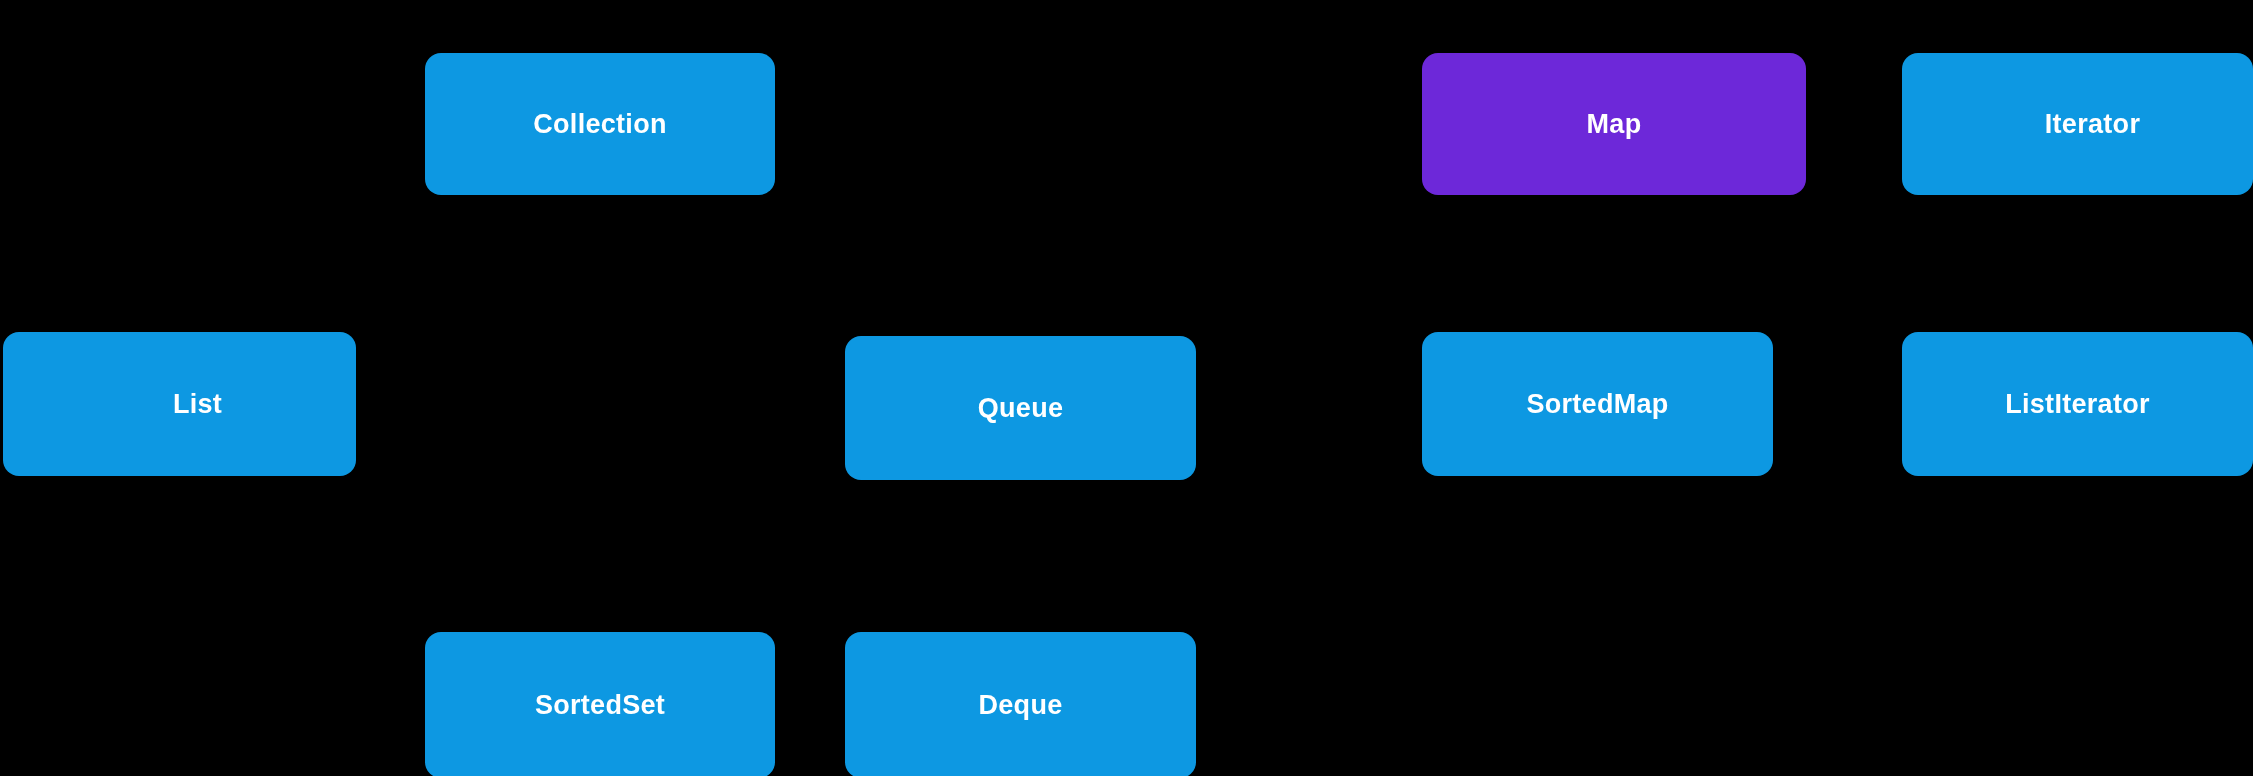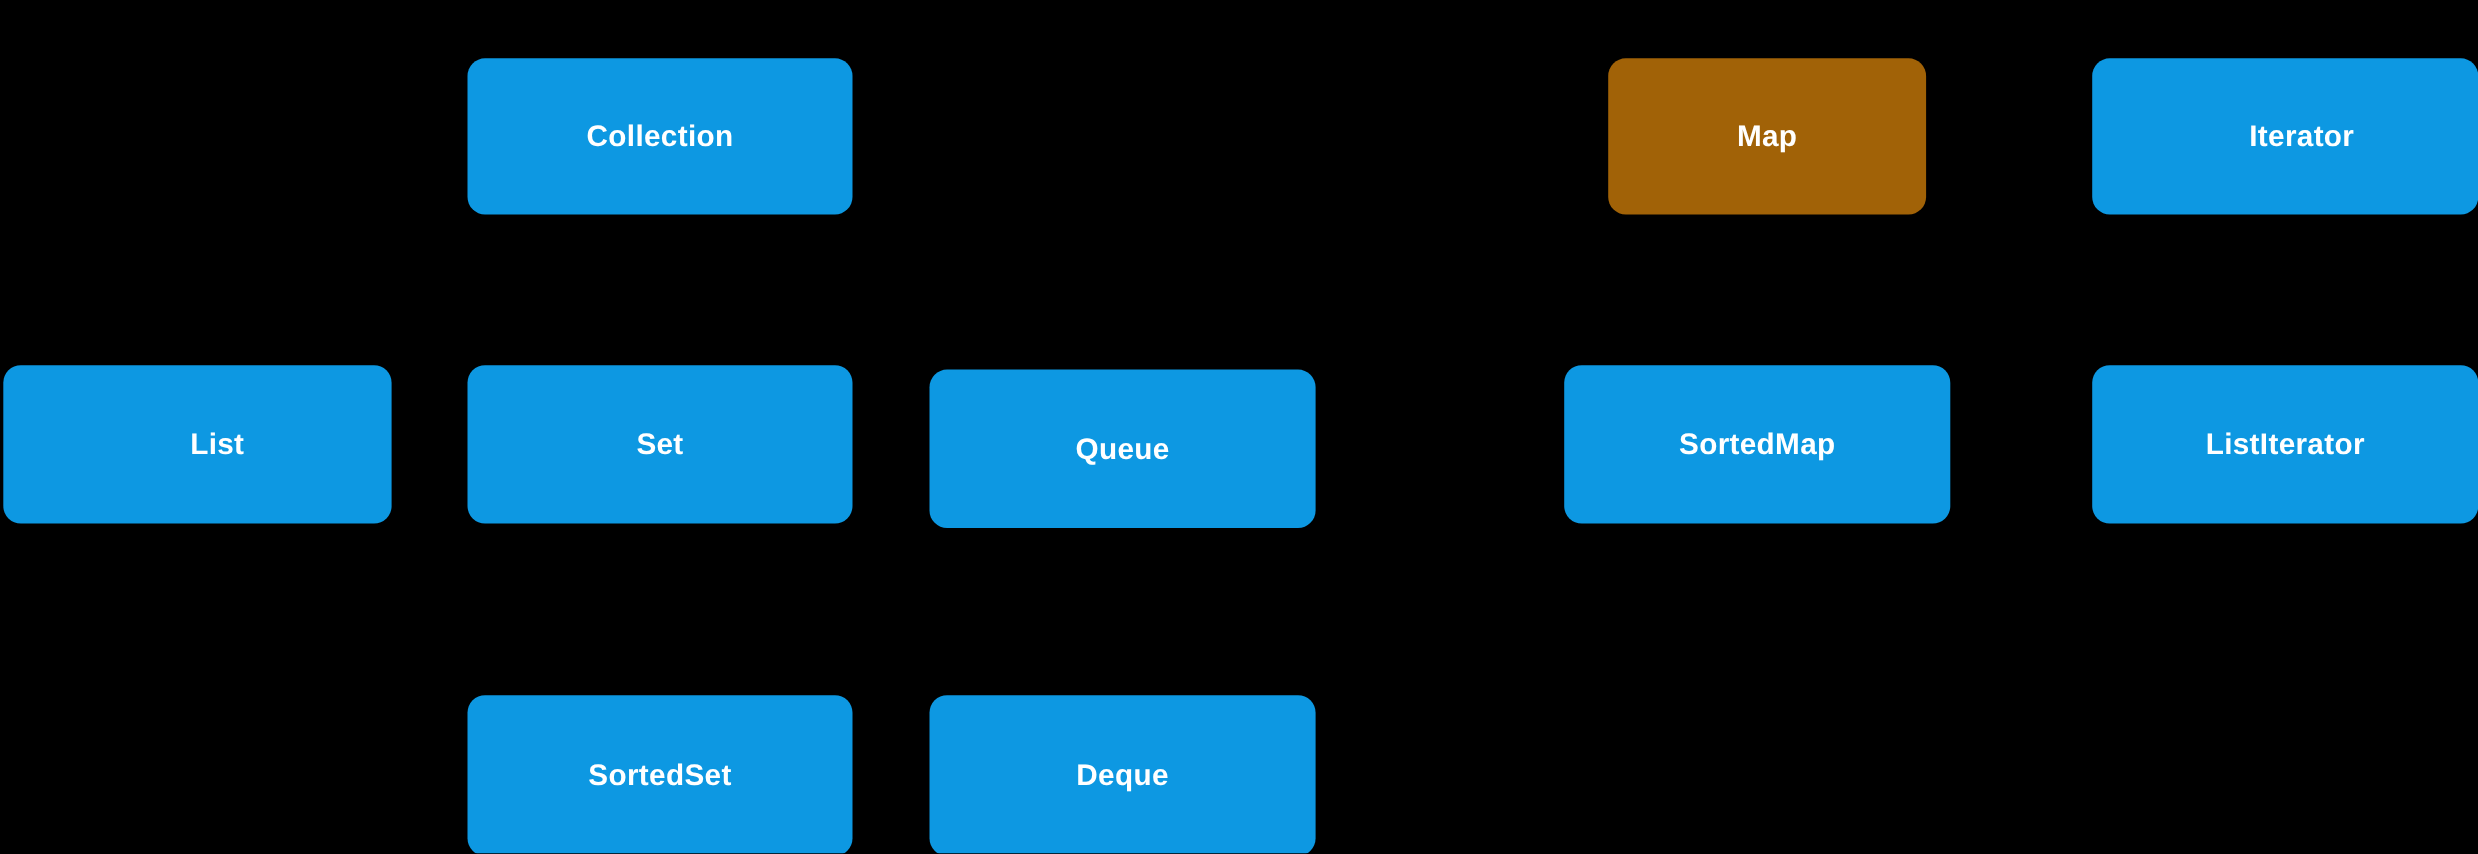--- a/index.html
+++ b/index.html
@@ -35,31 +35,28 @@
     user-select: none;
   }
 </style>
 </head>
 <body>
 
 <div class="canvas" id="canvas" style="background: rgb(0, 0, 0);">
     <div class="node" style="left: 425px; top: 53px; width: 350px; height: 142px; background: rgb(13, 152, 226);">
       <span class="node-label" style="color: rgb(255, 255, 255);">Collection</span>
     </div>
-    <div class="node" style="left: 1422px; top: 53px; width: 289px; height: 142px; background: #a16207; margin-left: 40px;">
+    <div class="node" style="left: 1422px; top: 53px; width: 384px; height: 142px; background: #6d28d9;">
       <span class="node-label" style="color: rgb(255, 255, 255);">Map</span>
     </div>
     <div class="node" style="left: 1902px; top: 53px; width: 351px; height: 142px; background: rgb(13, 152, 226);">
       <span class="node-label" style="color: rgb(255, 255, 255); margin-left: 30px;">Iterator</span>
     </div>
     <div class="node" style="left: 3px; top: 332px; width: 353px; height: 144px; background: rgb(13, 152, 226);">
       <span class="node-label" style="color: rgb(255, 255, 255); margin-left: 36px;">List</span>
-    </div>
-    <div class="node" style="left: 425px; top: 332px; width: 350px; height: 144px; background: rgb(13, 152, 226);">
-      <span class="node-label" style="color: rgb(255, 255, 255);">Set</span>
     </div>
     <div class="node" style="left: 845px; top: 336px; width: 351px; height: 144px; background: rgb(13, 152, 226);">
       <span class="node-label" style="color: rgb(255, 255, 255);">Queue</span>
     </div>
     <div class="node" style="left: 1422px; top: 332px; width: 351px; height: 144px; background: rgb(13, 152, 226);">
       <span class="node-label" style="color: rgb(255, 255, 255); text-align: center;">SortedMap</span>
     </div>
     <div class="node" style="left: 1902px; top: 332px; width: 351px; height: 144px; background: rgb(13, 152, 226);">
       <span class="node-label" style="color: rgb(255, 255, 255); text-align: center;">ListIterator</span>
     </div>

